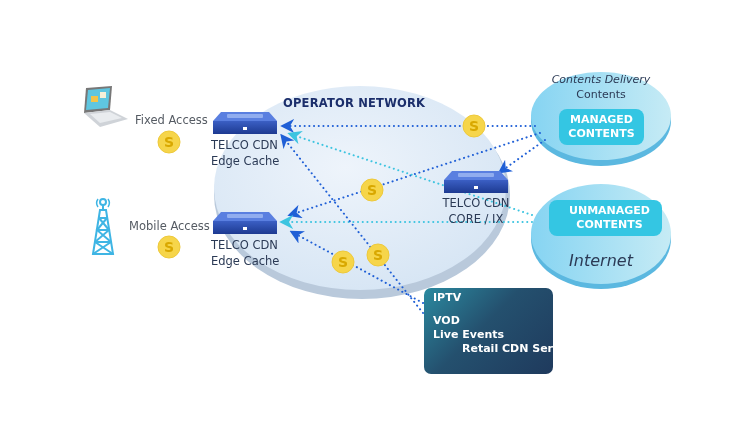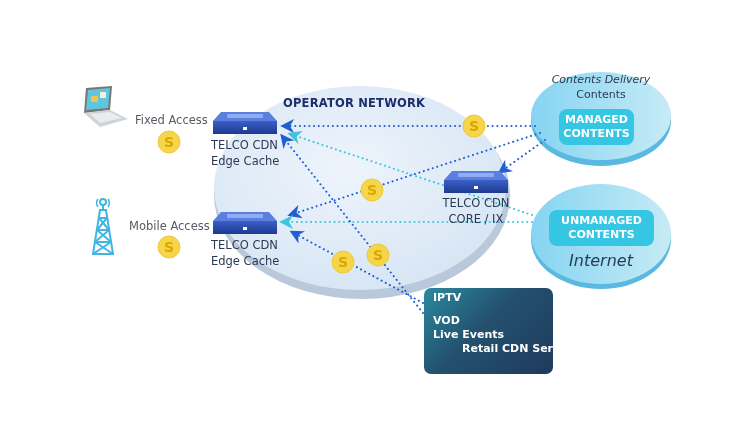--- a/index.html
+++ b/index.html
@@ -146,26 +146,26 @@
 <div class="lbl" style="left:211px; top:154px;">Edge Cache</div>
 
 <div class="lbl" style="left:211px; top:238px;">TELCO CDN</div>
 <div class="lbl" style="left:211px; top:254px;">Edge Cache</div>
 
 <div class="lbl center" style="left:436px; top:196px; width:80px;">TELCO CDN</div>
 <div class="lbl center" style="left:436px; top:212px; width:80px;">CORE / IX</div>
 
 <div class="lbl center" style="left:541px; top:72px; width:120px; font-size:11px;font-style:italic;">Contents Delivery</div>
 <div class="lbl center" style="left:541px; top:87px; width:120px; font-size:11px;">Contents</div>
-<div class="pill" style="left:559px; top:109px; width:75px;">
+<div class="pill" style="left:559px; top:109px; width:85px;">
   <div>MANAGED</div>
   <div>CONTENTS</div>
 </div>
 
-<div class="pill" style="left:549px; top:210px; width:105px;">
+<div class="pill" style="left:549px; top:200px; width:105px;padding-left:8px;">
   <div>UNMANAGED</div>
   <div>CONTENTS</div>
 </div>
 <div class="lbl center" style="left:541px; top:253px; width:120px; font-size:16px;font-style:italic;">Internet</div>
 
 <div class="svc-box">
   <div class="svc-item" style="top:3px;">IPTV</div>
   <div class="svc-item" style="top:26px;">VOD</div>
   <div class="svc-item" style="top:40px;">Live Events</div>
   <div class="svc-item" style="top:54px;margin-left:29px;">Retail CDN Services</div>

